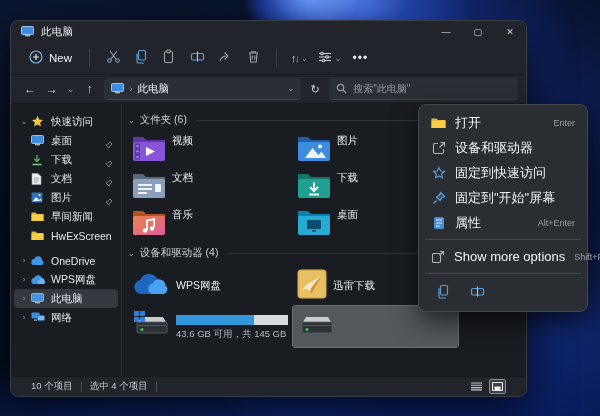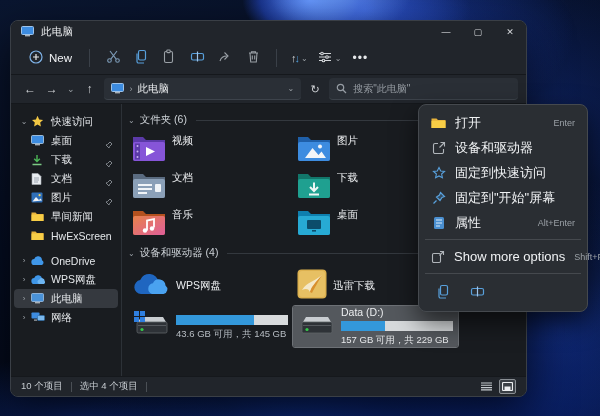--- a/index.html
+++ b/index.html
@@ -96,21 +96,21 @@
   .dev-text { display:flex; flex-direction:column; gap:1px; min-width:0; }
   .dev-name { font-size:10.5px; color:#eceef0; white-space:nowrap; }
   .dev-sub { font-size:9.5px; color:#b7bdc3; white-space:nowrap; }
   .drivebar { width:112px; height:10px; background:var(--bar-track); margin:2px 0;
     position:relative; }
   .drivebar .fill { height:100%; background:var(--bar-fill); }
   .dev-tile.selected { background:var(--selection-strong); outline:1px solid #6d7176; }
   .dev-tile.selected .dev-sub { color:#e8eaec; }
   
   .statusbar { height:20px; flex:0 0 20px; background:#21252b; border-top:1px solid #15181c;
-    display:flex; align-items:center; padding:0 10px; gap:8px; }
+    display:flex; align-items:center; padding:0 20px; gap:8px; }
   .statusbar .stat { font-size:9.5px; color:#c6cbd0; }
   .statusbar .bar-sep { width:1px; height:10px; background:#4a4f55; }
   .view-toggles { margin-left:auto; display:flex; gap:4px; }
   .vt-btn { width:17px; height:15px; border:1px solid transparent; background:transparent;
     border-radius:2px; display:flex; align-items:center; justify-content:center; }
   .vt-btn.active { background:#3a3f45; border-color:#8a8f94; }
   
   .context-menu { position:absolute; left:418px; top:104px; width:170px;
     background:#2a2e33; border:1px solid #45494e; border-radius:8px;
     box-shadow:0 10px 26px rgba(0,0,0,.6); padding:5px 4px; z-index:10; }
@@ -480,27 +480,20 @@
             <span class="dev-sub">43.6 GB 可用，共 145 GB</span>
           </div>
         </div>
         <div class="dev-tile selected">
           <span><svg width="38" height="30" viewBox="0 0 38 30">
                 <polygon points="6,12 34,12 31,7 9,7" fill="#c9cdd1"></polygon>
                 <rect x="5" y="12" width="30" height="11" rx="1.5" fill="#2e3237" stroke="#606468" stroke-width="0.8"></rect>
                 <path d="M6 15.5h28" stroke="#55595e" stroke-width="1"></path>
                 <circle cx="10" cy="19.5" r="1.6" fill="#35c94a"></circle>
               </svg></span>
-          <div class="dev-text">
-            <span class="dev-name">Data (D:)</span>
-            <div class="drivebar">
-                <div class="fill" style="width: 39%;"></div>
-              </div>
-            <span class="dev-sub">157 GB 可用，共 229 GB</span>
-          </div>
         </div>
       </div>
     </div>
   </div>
 
   <div class="statusbar">
     <span class="stat">10 个项目</span>
     <span class="bar-sep"></span>
     <span class="stat">选中 4 个项目</span>
     <span class="bar-sep"></span>

